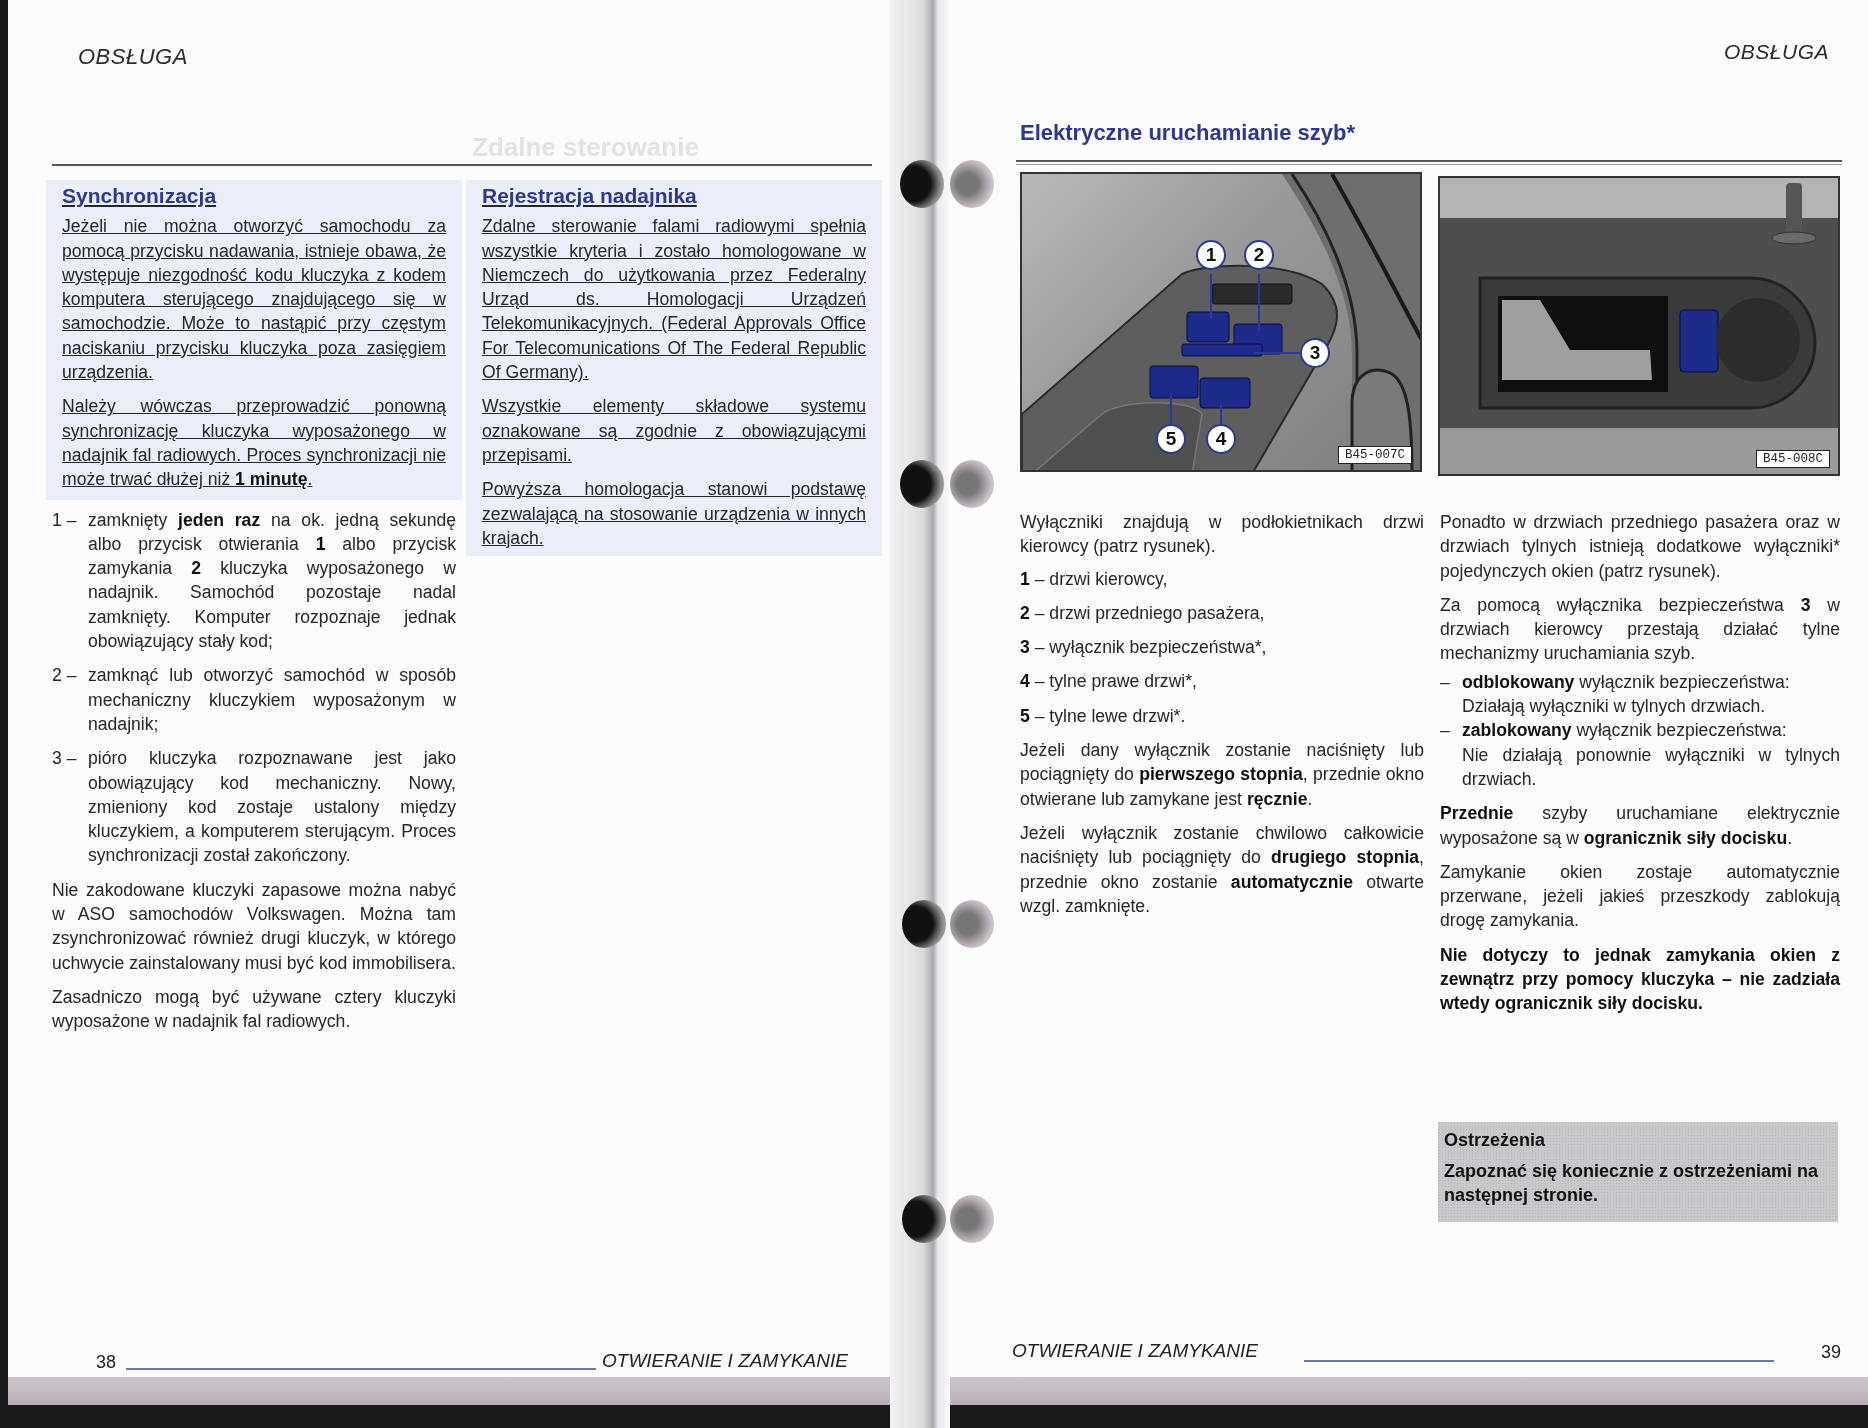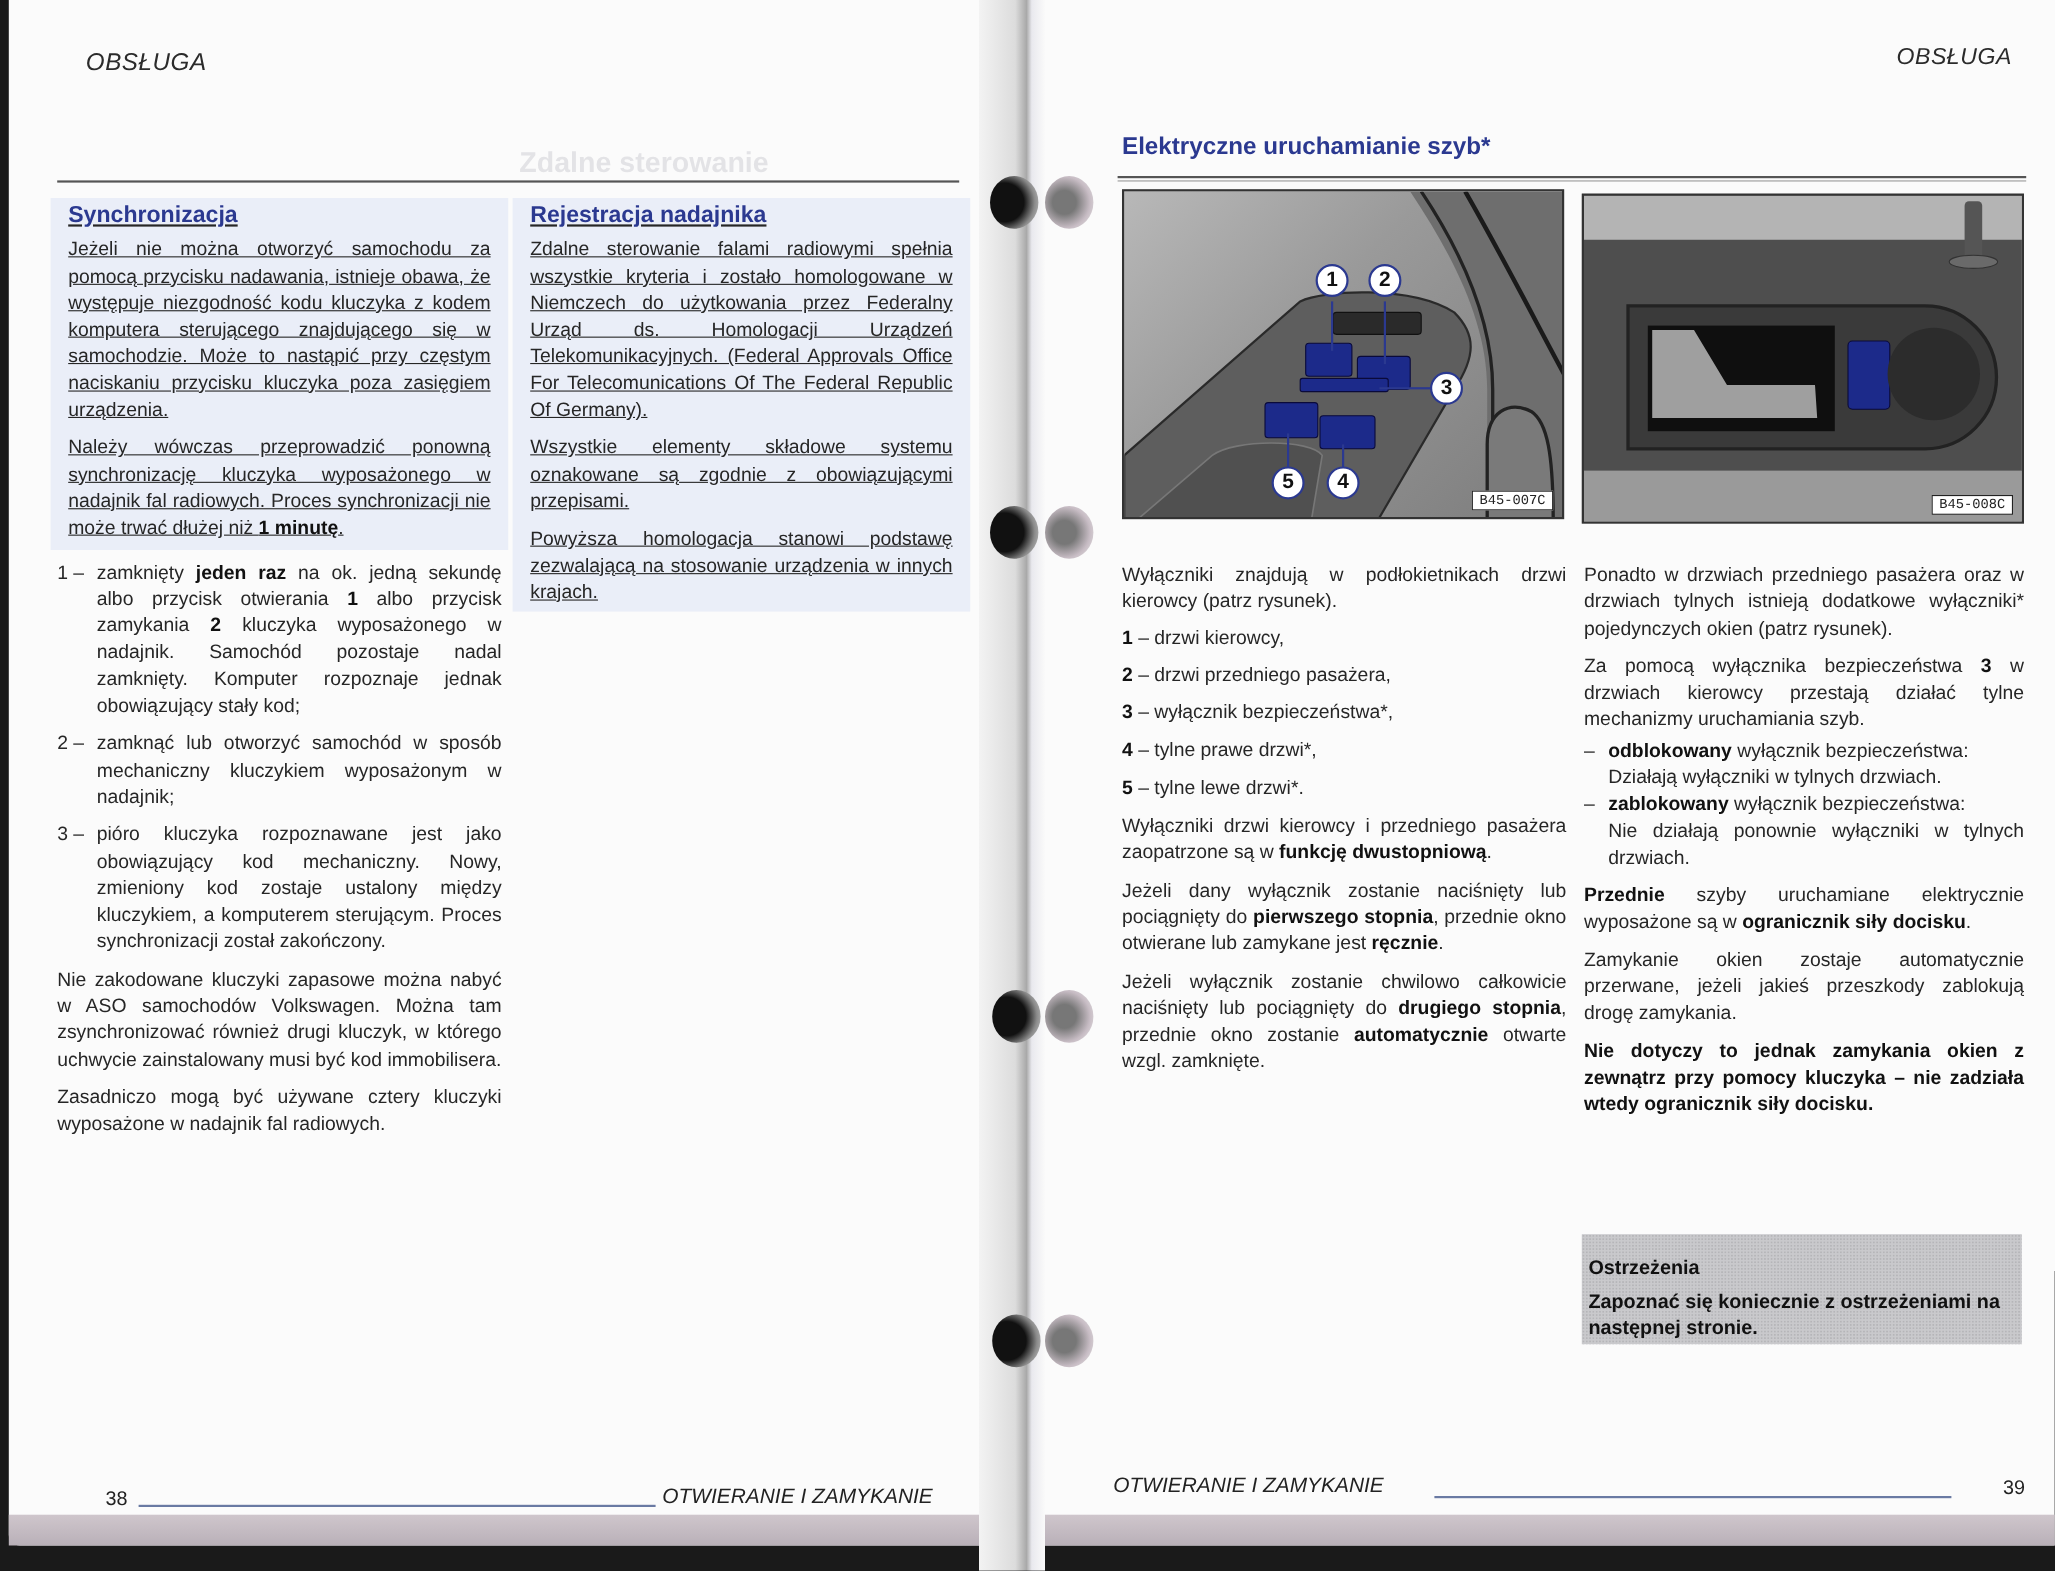--- a/index.html
+++ b/index.html
@@ -65,21 +65,21 @@
   .callout {
     position: absolute; width: 30px; height: 30px; border-radius: 50%;
     background: #fff; border: 2px solid #2b3990; color: #111; font-weight: bold;
     font-size: 19px; text-align: center; line-height: 26px;
   }
   .leader { position: absolute; background: #2b3990; }
   .footer-num { position: absolute; font-size: 18px; color: #222; }
   .footer-title { position: absolute; font-size: 19px; font-style: italic; color: #222; }
   .footer-line { position: absolute; height: 2px; background: #6a7aa3; }
   .warning-box {
-    position: absolute; background: #c9c9cc; padding: 20px 6px;
+    position: absolute; background: #c9c9cc; padding: 8px 6px;
     background-image: radial-gradient(#b5b5b8 0.7px, transparent 0.7px);
     background-size: 3px 3px;
   }
   .warning-box .wt { font-size: 18px; font-weight: bold; margin-bottom: 8px; color: #111; }
   .warning-box .wb { font-size: 18px; font-weight: bold; line-height: 24px; color: #111; }
 </style>
 </head>
 <body>
 
 <div class="page left">
@@ -192,21 +192,20 @@
   <div class="fig-label">B45-008C</div>
 </div>
 
 <div class="col" style="left:1020px;top:510px;width:404px;">
   <p style="margin-bottom:8px;">Wyłączniki znajdują w podłokietnikach drzwi kierowcy (patrz rysunek).</p>
   <div class="simple-li"><b>1</b><span> – drzwi kierowcy,</span></div>
   <div class="simple-li"><b>2</b><span> – drzwi przedniego pasażera,</span></div>
   <div class="simple-li"><b>3</b><span> – wyłącznik bezpieczeństwa*,</span></div>
   <div class="simple-li"><b>4</b><span> – tylne prawe drzwi*,</span></div>
   <div class="simple-li"><b>5</b><span> – tylne lewe drzwi*.</span></div>
-  <p><span>Wyłączniki drzwi kierowcy i przedniego pasażera zaopatrzone są w </span><b>funkcję dwustopniową</b><span>.</span></p>
   <p><span>Jeżeli dany wyłącznik zostanie naciśnięty lub pociągnięty do </span><b>pierwszego stopnia</b><span>, przednie okno otwierane lub zamykane jest </span><b>ręcznie</b><span>.</span></p>
   <p><span>Jeżeli wyłącznik zostanie chwilowo całkowicie naciśnięty lub pociągnięty do </span><b>drugiego stopnia</b><span>, przednie okno zostanie </span><b>automatycznie</b><span> otwarte wzgl. zamknięte.</span></p>
 </div>
 
 <div class="col" style="left:1440px;top:510px;width:400px;">
   <p>Ponadto w drzwiach przedniego pasażera oraz w drzwiach tylnych istnieją dodatkowe wyłączniki* pojedynczych okien (patrz rysunek).</p>
   <p style="margin-bottom:4px;"><span>Za pomocą wyłącznika bezpieczeństwa </span><b>3</b><span> w drzwiach kierowcy przestają działać tylne mechanizmy uruchamiania szyb.</span></p>
   <div class="dash-item">
     <span class="d">–</span>
     <span><b>odblokowany</b><span> wyłącznik bezpieczeństwa:</span></span>

